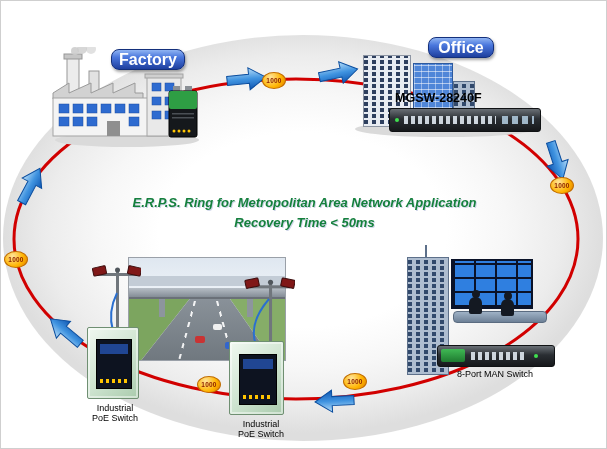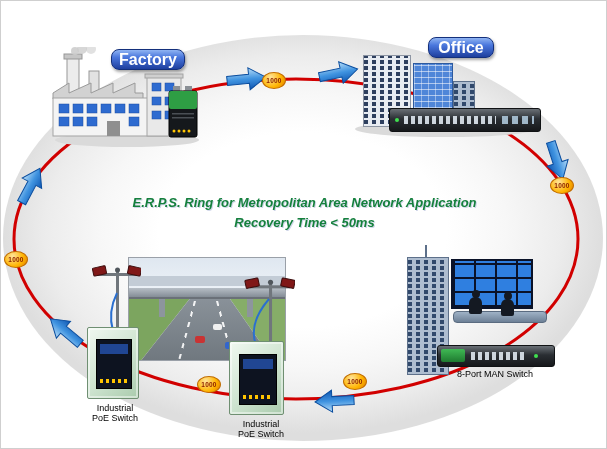--- a/index.html
+++ b/index.html
@@ -210,20 +210,21 @@
 
     <div class="pill" style="left:62px;top:8px;width:72px;height:19px">Factory</div>
   </div>
 
   <div class="site" style="left:348px;top:34px;width:200px;height:105px">
     <div class="shadow-oval" style="left:6px;top:86px;width:180px;height:16px"></div>
     <div class="bldg win-light" style="left:14px;top:20px;width:48px;height:72px"></div>
     <div class="bldg win-glass" style="left:64px;top:28px;width:40px;height:64px"></div>
     <div class="bldg win-gray" style="left:104px;top:46px;width:22px;height:46px"></div>
 
+    <div class="mgsw" style="left:46px;top:56px">MGSW-28240F</div>
 
     <div class="rack" style="left:40px;top:73px;width:150px;height:22px">
       <div class="led" style="left:5px;top:9px"></div>
       <div class="rack-ports" style="left:14px;top:7px;width:92px"></div>
       <div class="rack-uplink" style="left:112px;top:7px;width:32px"></div>
     </div>
 
     <div class="pill" style="left:79px;top:2px;width:64px;height:19px">Office</div>
   </div>
 

